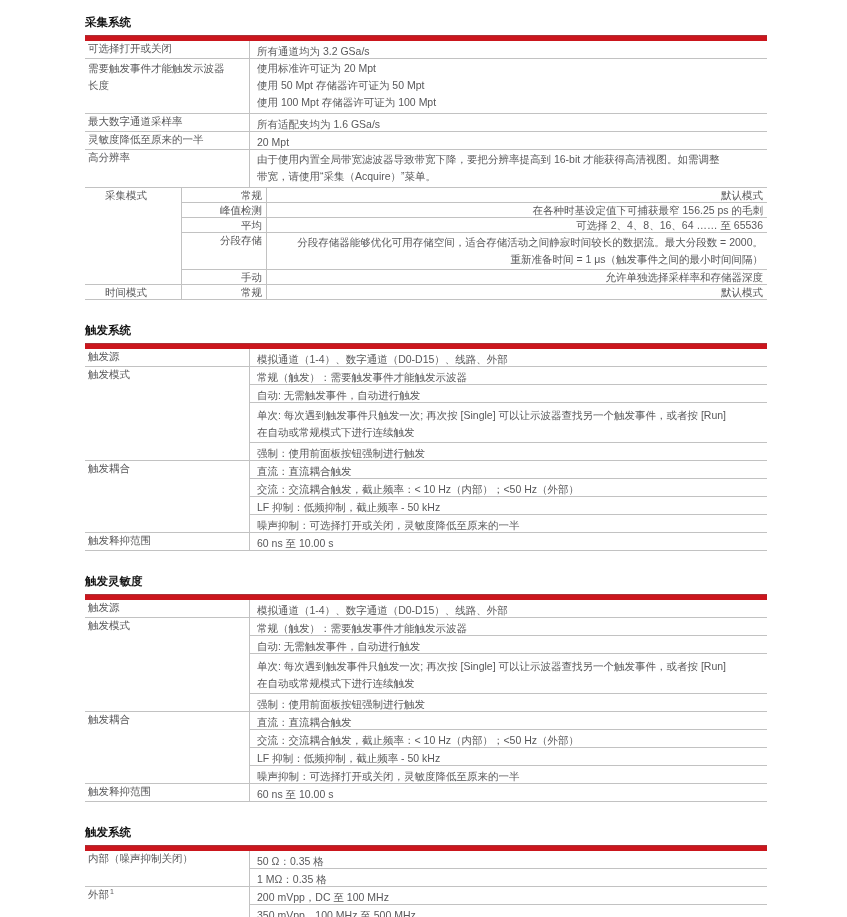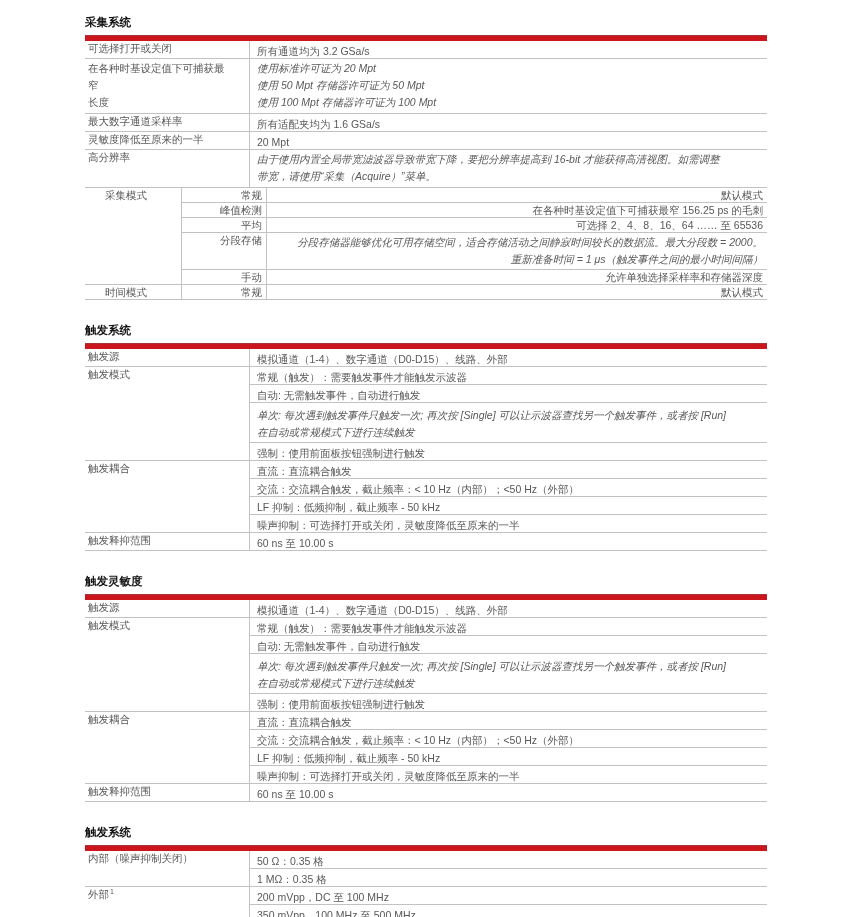--- a/index.html
+++ b/index.html
@@ -26,21 +26,21 @@
   .cell{box-sizing:border-box;}
   .c1{
     flex:0 0 165px;width:165px;border-right:1px solid var(--border);
     padding:1px 18px 1px 3px;white-space:pre-line;line-height:12px;
   }
   .c1.paras{line-height:17px;}
   .vals{flex:1;min-width:0;display:flex;flex-direction:column;}
   .item{padding:4px 4px 1px 7px;}
   .vals.divided > .item + .item{border-top:1px solid var(--border);}
   .ln{line-height:12px;}
-  .paras .ln,.item.paras .ln{line-height:17px;font-style:italic;}
+  .paras .ln,.item.paras .ln{line-height:17px;}
   .vals.paras .item{padding:0 4px 0 7px;}
   .vals.paras .item:first-child{padding-top:1px;}
   .vals.paras .item:last-child{padding-bottom:2px;}
   .g1{
     flex:0 0 80px;width:80px;border-right:1px solid var(--border);
     padding:1px 4px 1px 3px;line-height:12px;margin-left:17px;
   }
   .gsub{flex:1;min-width:0;display:flex;flex-direction:column;text-align:right;}
   .subrow{display:flex;align-items:stretch;}
   .subrow + .subrow{border-top:1px solid var(--border);}
@@ -61,21 +61,21 @@
       <div class="table">
         <div class="row">
           <div class="c1 cell">可选择打开或关闭</div>
           <div class="vals">
             <div class="item">
               <div class="ln">所有通道均为 3.2 GSa/s</div>
             </div>
           </div>
         </div>
         <div class="row">
-          <div class="c1 cell paras">在各种时基设定值下可捕获最窄
+          <div class="c1 cell paras">需要触发事件才能触发示波器
 长度</div>
           <div class="vals paras">
             <div class="item">
               <div class="ln">使用标准许可证为 20 Mpt</div>
             </div>
             <div class="item">
               <div class="ln">使用 50 Mpt 存储器许可证为 50 Mpt</div>
             </div>
             <div class="item">
               <div class="ln">使用 100 Mpt 存储器许可证为 100 Mpt</div>

